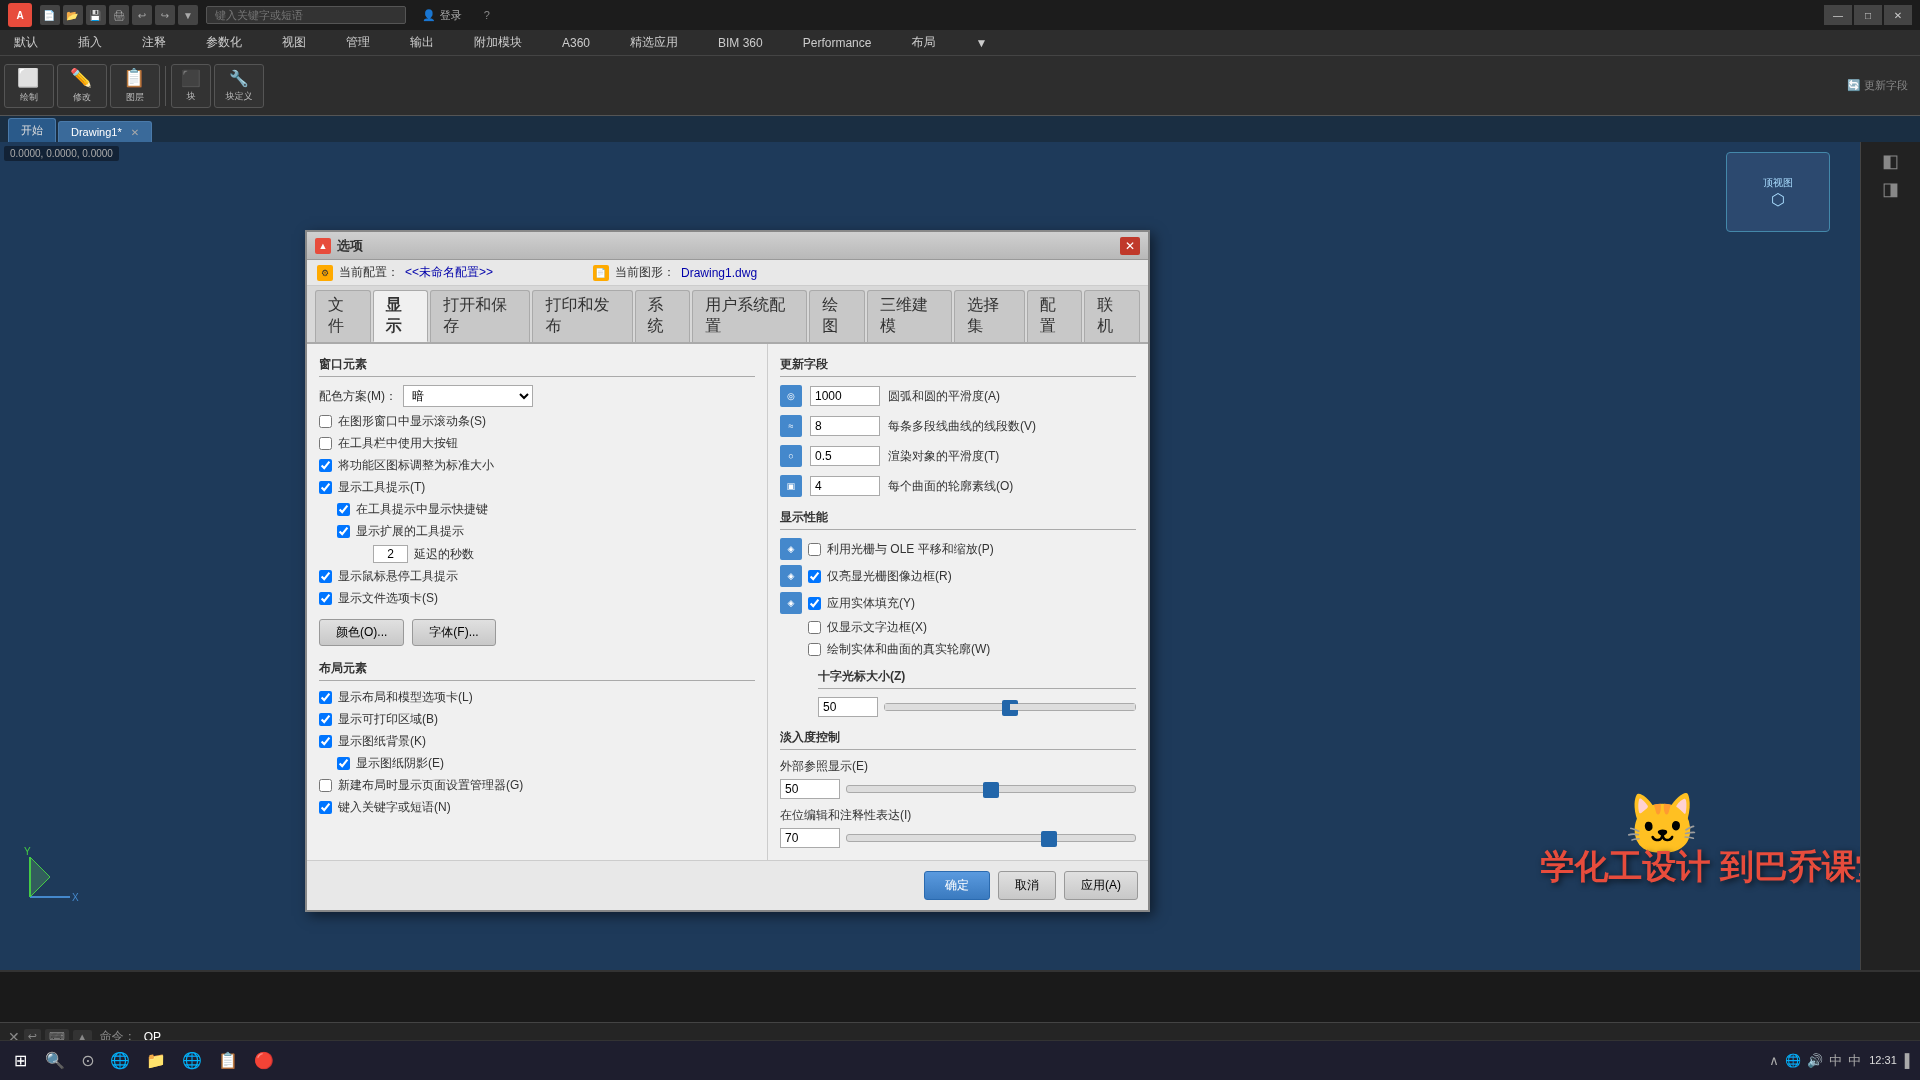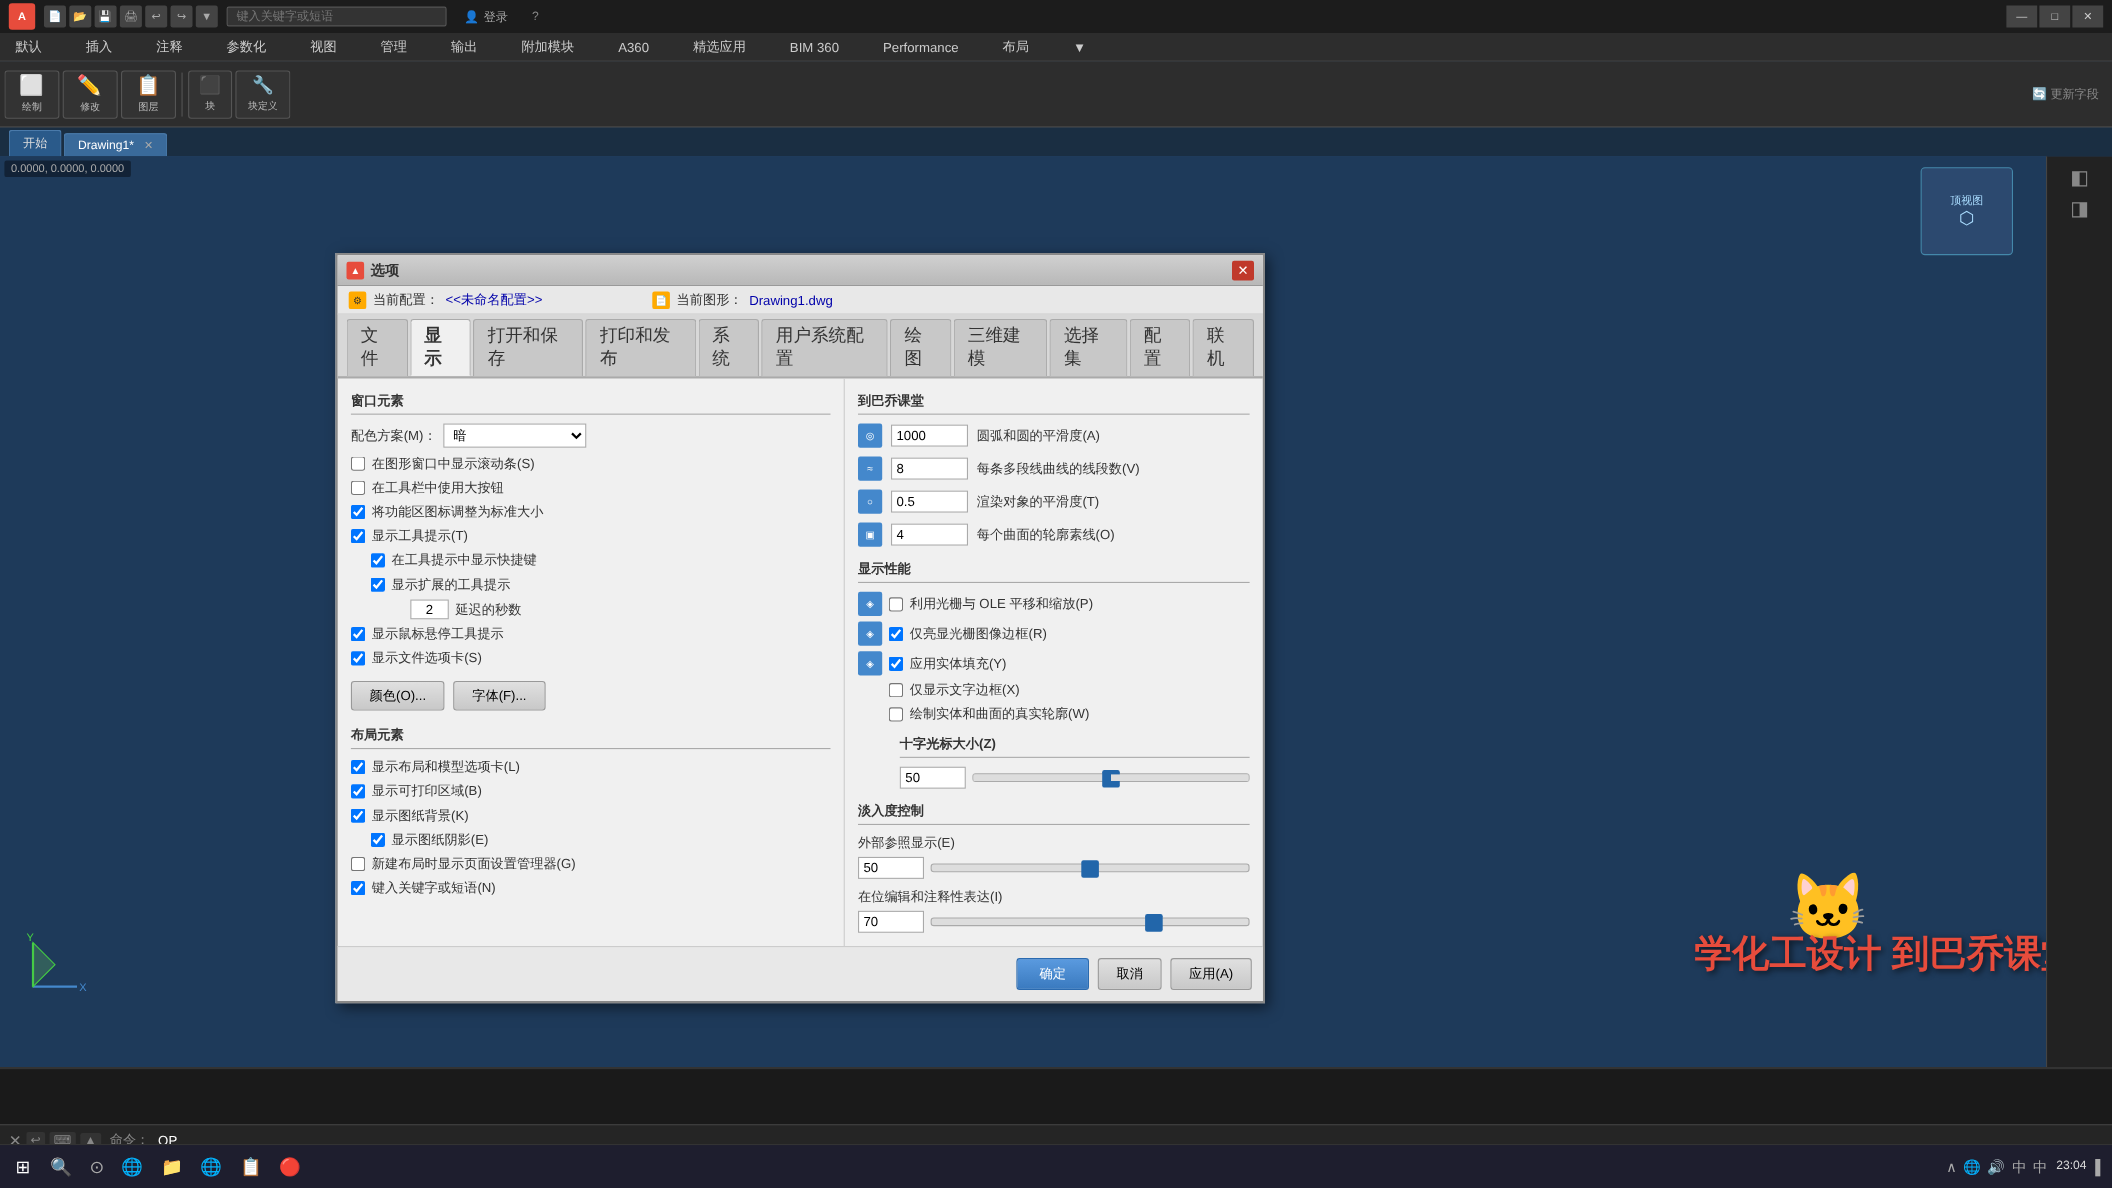--- a/index.html
+++ b/index.html
@@ -194,21 +194,21 @@
       <span class="tab-item-close">✕</span>
     </div>
   </div>
 
   <div style="flex:1;position:relative;overflow:hidden;background:#1e3a5a;">
 
     <div style="width:100%;height:100%;position:relative;">
 
       <div style="position:absolute;top:4px;left:4px;color:#aaa;font-size:10px;background:rgba(0,0,0,0.4);padding:2px 6px;border-radius:2px;">0.0000, 0.0000, 0.0000</div>
 
-      <div style="position:absolute;top:10px;right:90px;width:84px;height:80px;background:rgba(50,80,120,0.7);border:1px solid #4488aa;border-radius:4px;display:flex;align-items:center;justify-content:center;color:#aaddff;font-size:11px;">
+      <div style="position:absolute;top:10px;right:90px;width:104px;height:80px;background:rgba(50,80,120,0.7);border:1px solid #4488aa;border-radius:4px;display:flex;align-items:center;justify-content:center;color:#aaddff;font-size:11px;">
         <div style="text-align:center;">
           <div style="font-size:10px;">顶视图</div>
           <div style="font-size:16px;">⬡</div>
         </div>
       </div>
 
       <div style="position:absolute;bottom:60px;left:20px;">
         <svg width="60" height="60" viewBox="0 0 60 60">
           <line x1="10" y1="50" x2="50" y2="50" stroke="#4488cc" stroke-width="2"></line>
           <line x1="10" y1="50" x2="10" y2="10" stroke="#44cc44" stroke-width="2"></line>
@@ -343,21 +343,21 @@
               <input type="checkbox" id="lcb5" style="">
               <label class="checkbox-label" for="lcb5">新建布局时显示页面设置管理器(G)</label>
             </div>
             <div class="checkbox-row">
               <input type="checkbox" id="lcb6" checked="" style="">
               <label class="checkbox-label" for="lcb6">键入关键字或短语(N)</label>
             </div>
           </div>
 
           <div class="dialog-right">
-            <div class="section-title">到巴乔课堂</div>
+            <div class="section-title">更新字段</div>
 
             <div class="precision-row">
               <div class="prec-icon">◎</div>
               <input type="text" class="prec-input" value="1000" style="">
               <span class="prec-label">圆弧和圆的平滑度(A)</span>
             </div>
             <div class="precision-row">
               <div class="prec-icon">≈</div>
               <input type="text" class="prec-input" value="8" style="">
               <span class="prec-label">每条多段线曲线的线段数(V)</span>
@@ -499,17 +499,17 @@
 
   <div style="margin-left:auto;display:flex;align-items:center;gap:8px;">
     <div style="display:flex;gap:6px;align-items:center;">
       <span style="color:#aaa;font-size:13px;cursor:pointer;">∧</span>
       <span style="color:#aaa;font-size:13px;cursor:pointer;">🌐</span>
       <span style="color:#aaa;font-size:13px;cursor:pointer;">🔊</span>
       <span style="color:#aaa;font-size:13px;cursor:pointer;">中</span>
       <span style="color:#aaa;font-size:13px;">中</span>
     </div>
     <div style="color:#ddd;font-size:11px;text-align:center;line-height:1.4;cursor:pointer;">
-      <div>23:04</div>
+      <div>12:31</div>
     </div>
     <div style="color:#aaa;font-size:13px;cursor:pointer;">▌</div>
   </div>
 </div>
 
 </body></html>

